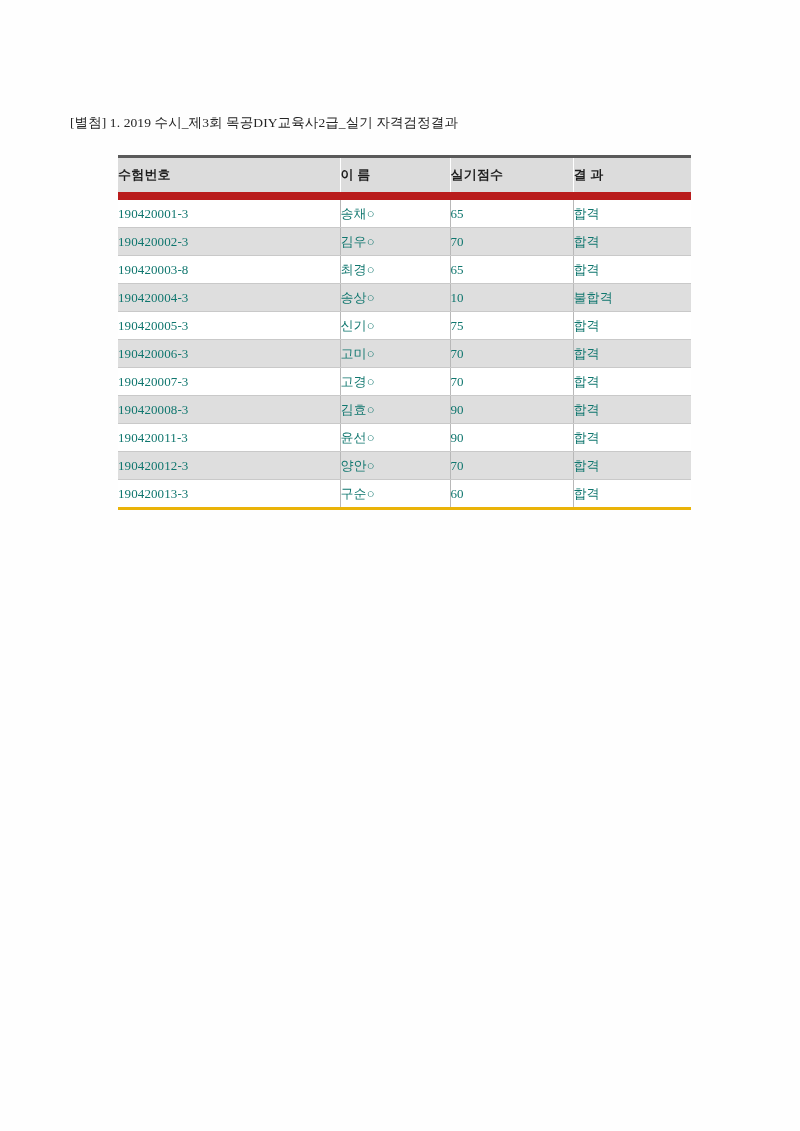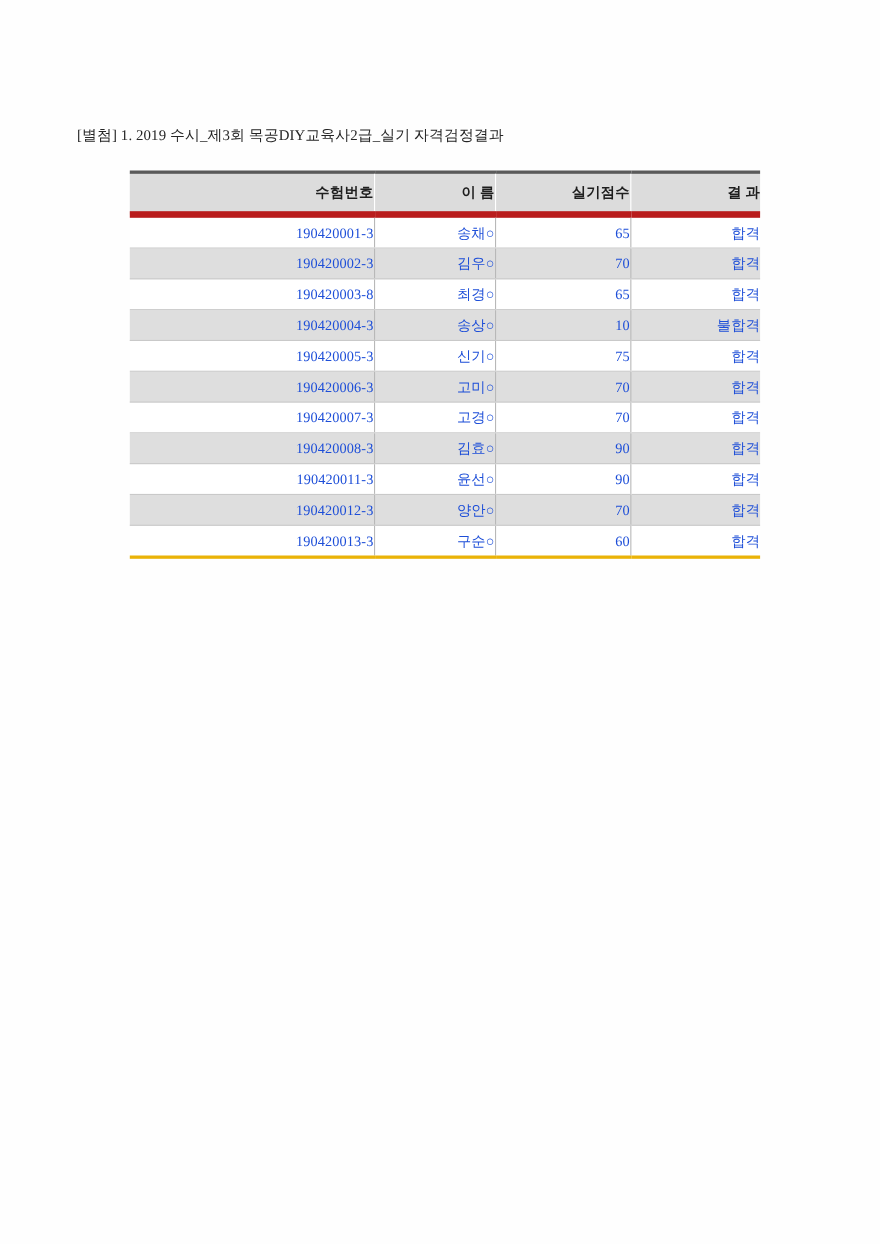--- a/index.html
+++ b/index.html
@@ -50,50 +50,49 @@
 
   table.result-table thead tr {
     background: #dcdcdc;
   }
 
   table.result-table thead th {
     height: 34px;
     font-weight: bold;
     font-size: 13px;
     color: #1e1e1e;
-    text-align: right;
+    text-align: left;
     vertical-align: middle;
     border-top: 3px solid #5a5a5a;
-    border-bottom: 6px solid #b91c1c;
+    border-bottom: 8px solid #b91c1c;
     border-left: 1px solid #ffffff;
     padding: 0;
     letter-spacing: 0.2px;
   }
   table.result-table thead th:first-child {
     border-left: none;
   }
 
   table.result-table tbody td {
     height: 27px;
-    text-align: right;
+    text-align: left;
     vertical-align: middle;
     font-size: 13px;
-    color: #1d4ed8;
+    color: #0f766e;
     border-bottom: 1px solid #c9c9c9;
     border-left: 1px solid #b8b8b8;
     padding: 0;
     letter-spacing: 0.1px;
   }
   table.result-table tbody td:first-child {
     border-left: none;
   }
 
   table.result-table tbody tr.shaded td {
     background: #dedede;
-    padding-left: 12px;
   }
   table.result-table tbody tr.plain td {
     background: #ffffff;
   }
 
   table.result-table tbody tr:last-child td {
     border-bottom: 3px solid #eab308;
   }
 
   .col-id    { width: 222px; }

